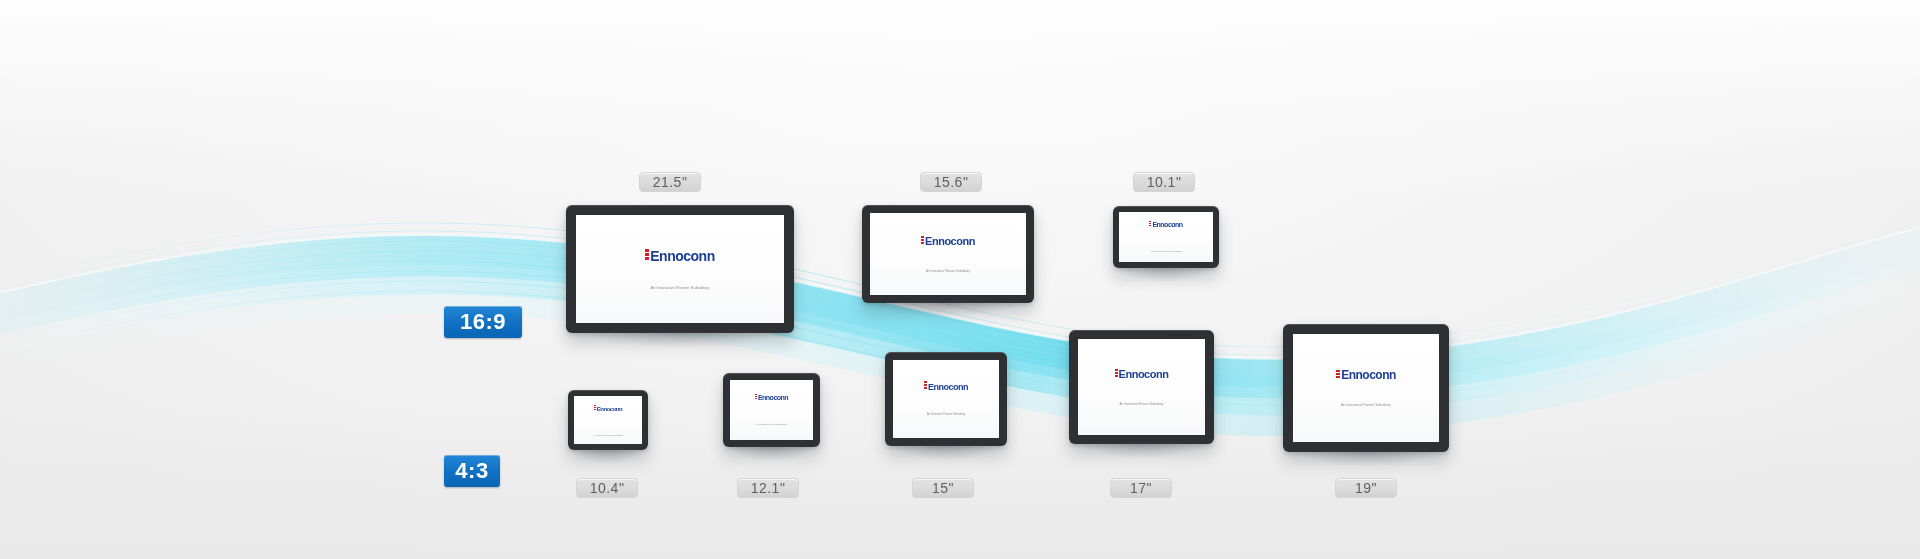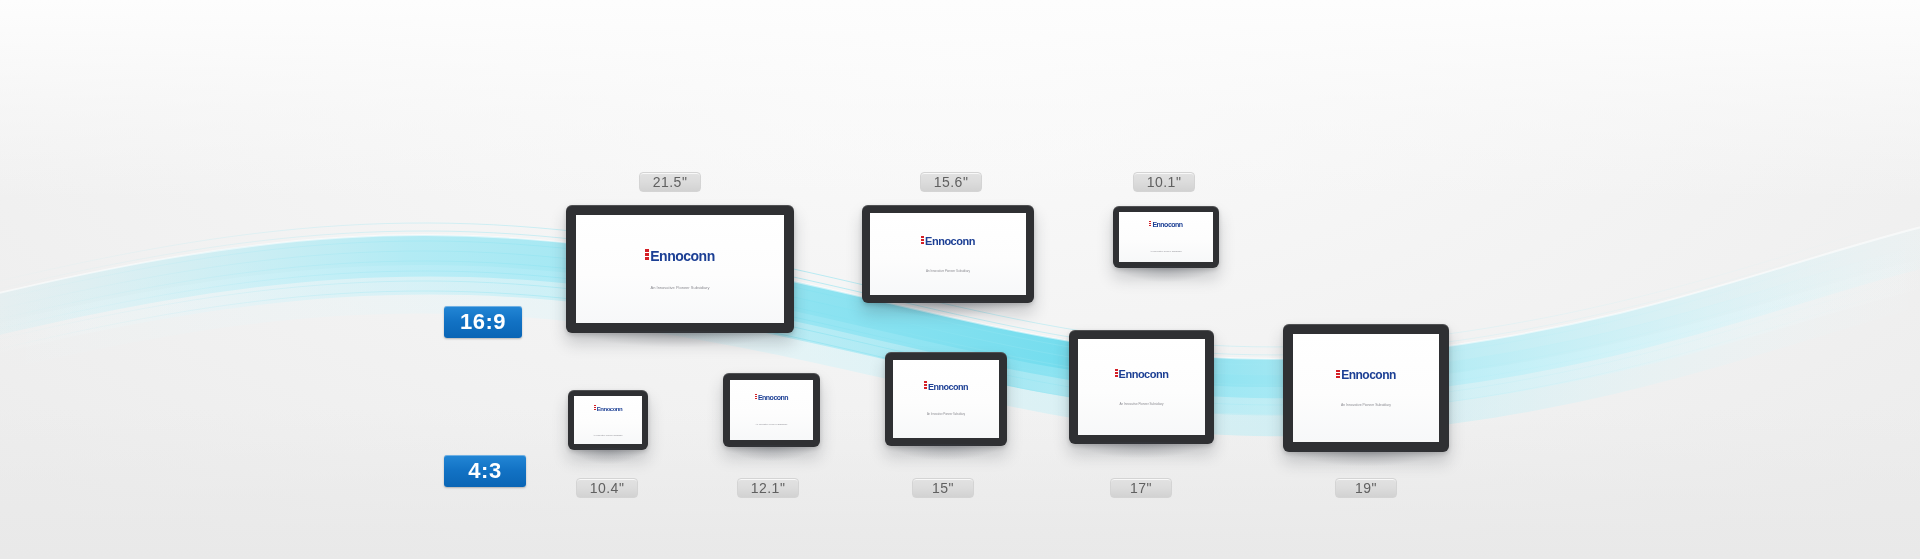--- a/index.html
+++ b/index.html
@@ -64,21 +64,21 @@
     font-weight:700;
     font-size:22px;
     letter-spacing:0.5px;
     border-radius:3px;
     background:linear-gradient(to bottom,#2387d6 0%,#1272c4 48%,#0a65b5 100%);
     box-shadow:0 1px 2px rgba(0,0,0,0.25), inset 0 1px 0 rgba(255,255,255,0.35);
     z-index:7;
     margin-top:47px;
   }
   #badge-169 { left:444px; top:259px; width:78px; height:32px; }
-  #badge-43  { left:444px; top:408px; width:82px; height:32px; }
+  #badge-43  { left:444px; top:408px; width:56px; height:32px; }
 
   
   .size-pill {
     position:absolute;
     display:flex; align-items:center; justify-content:center;
     height:20px;
     padding:0 12px;
     min-width:62px;
     font-size:14px;
     color:#606060;

